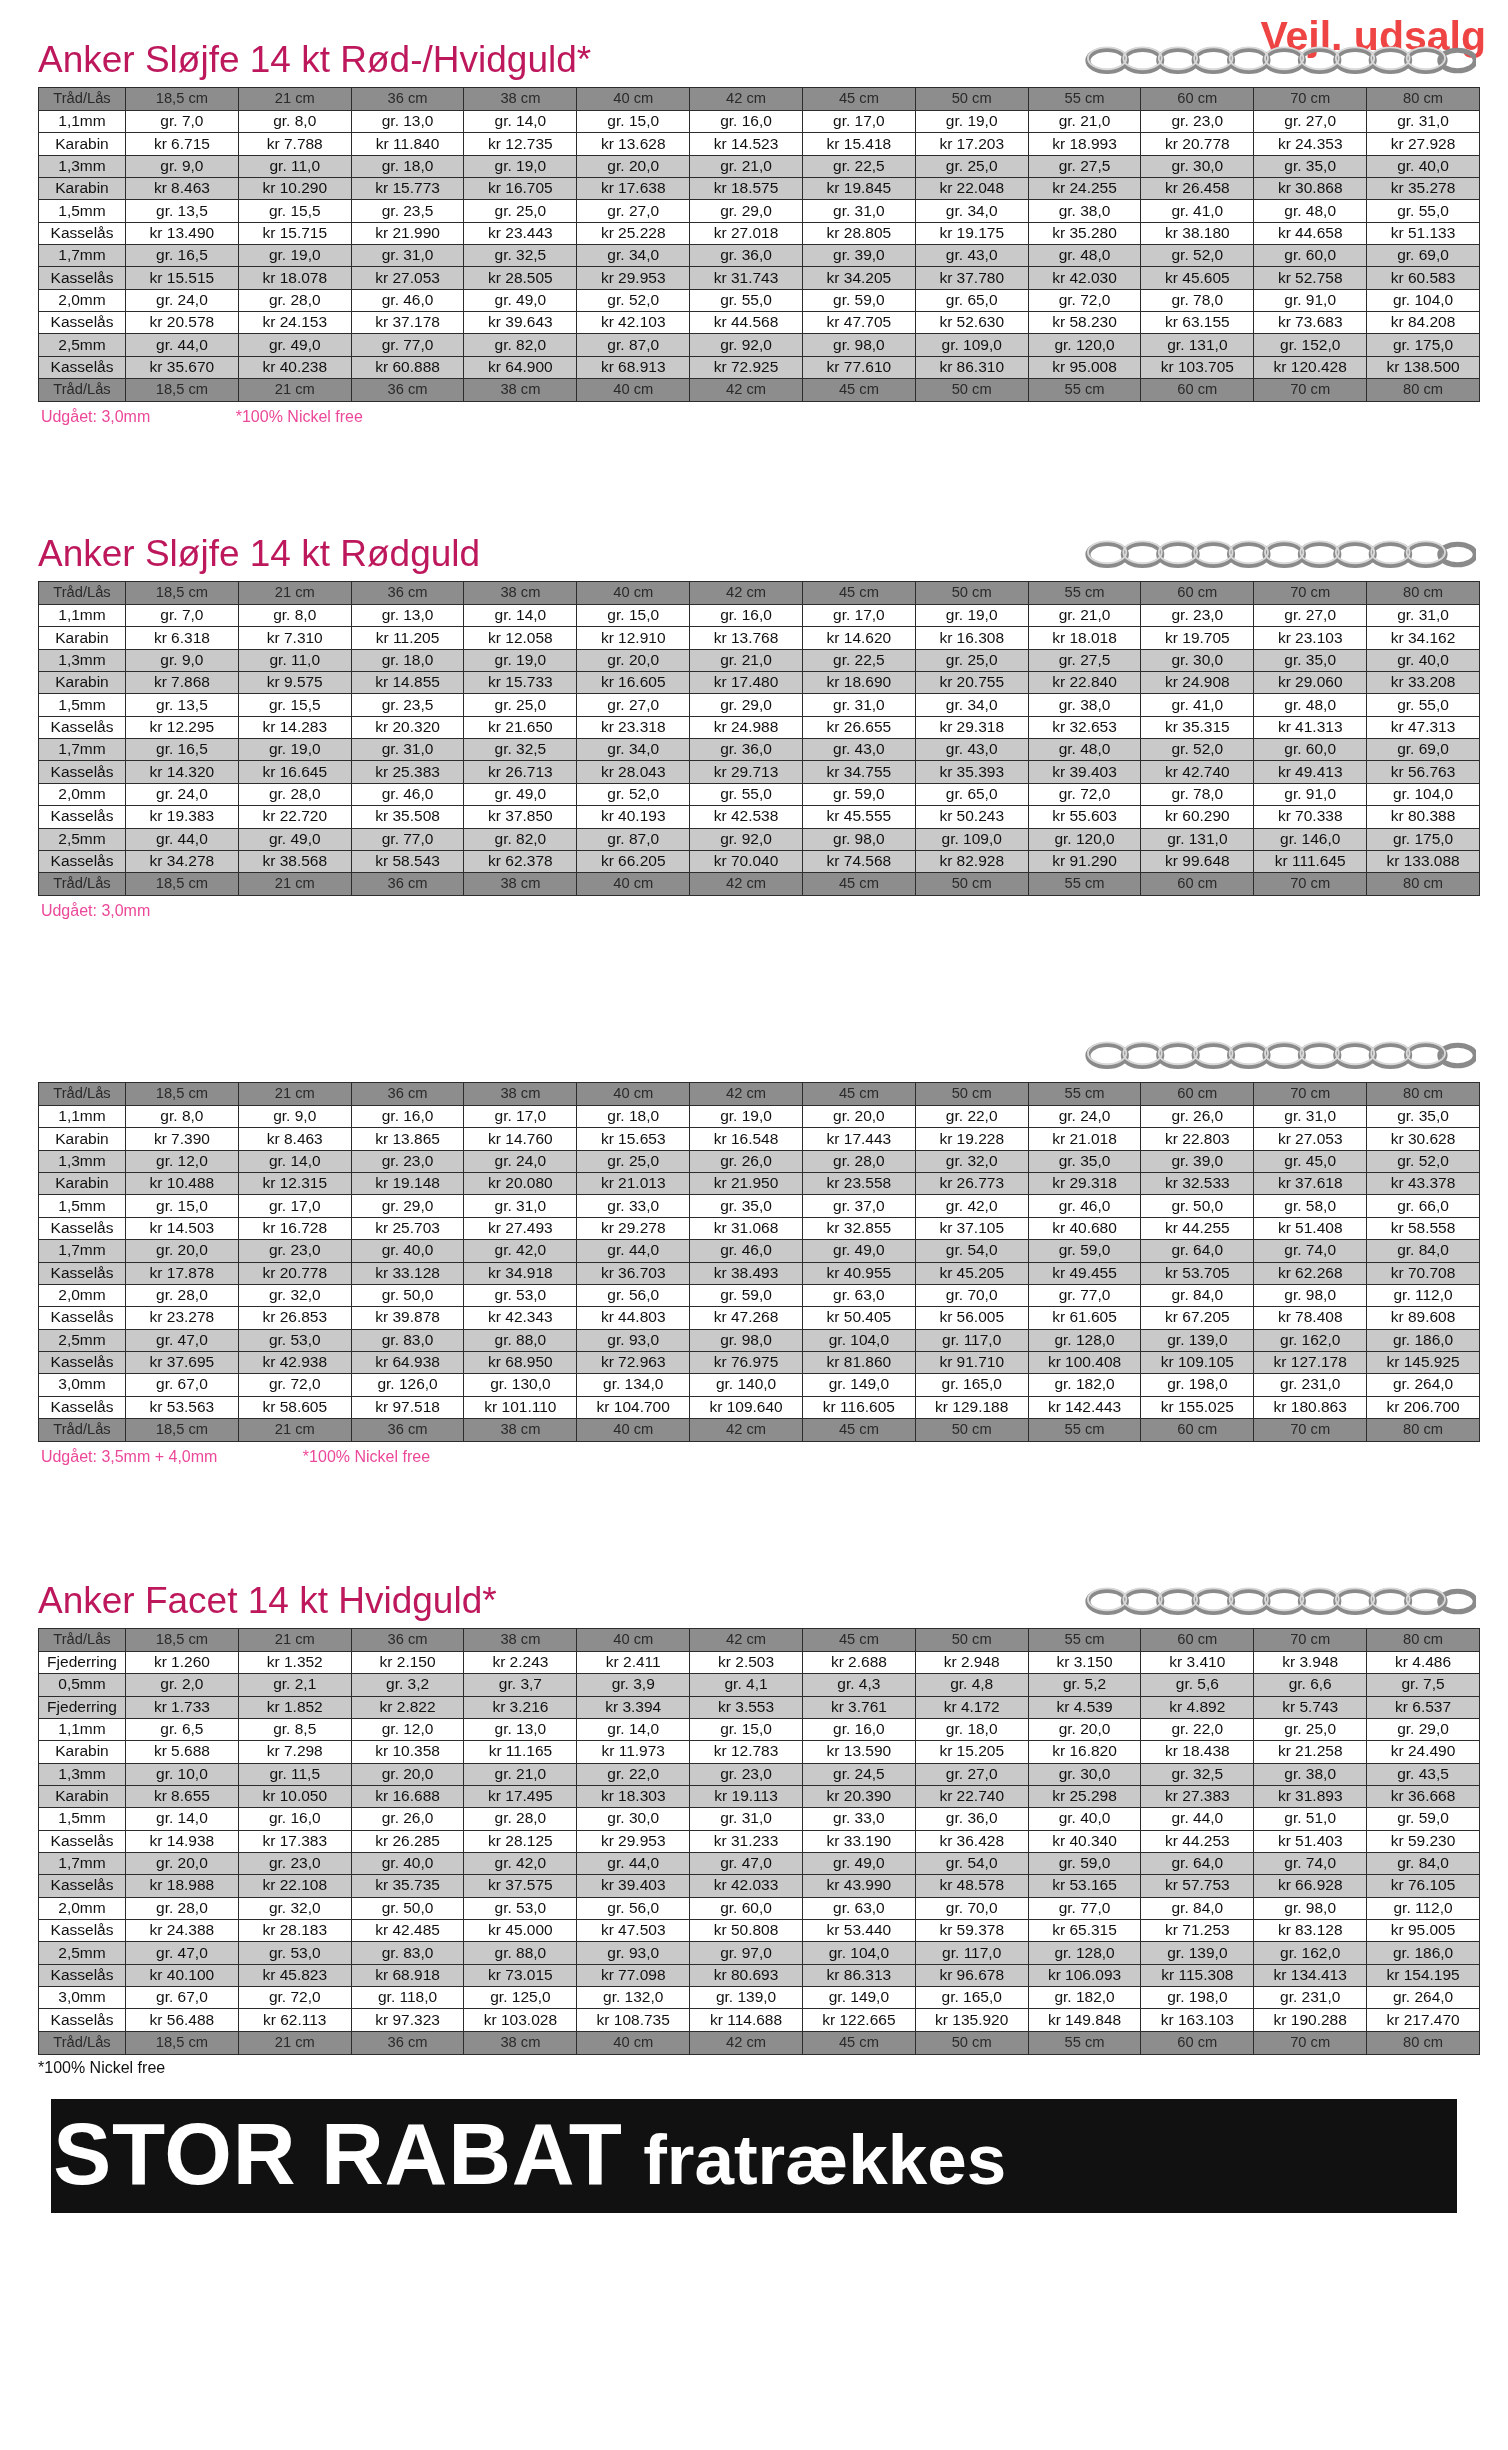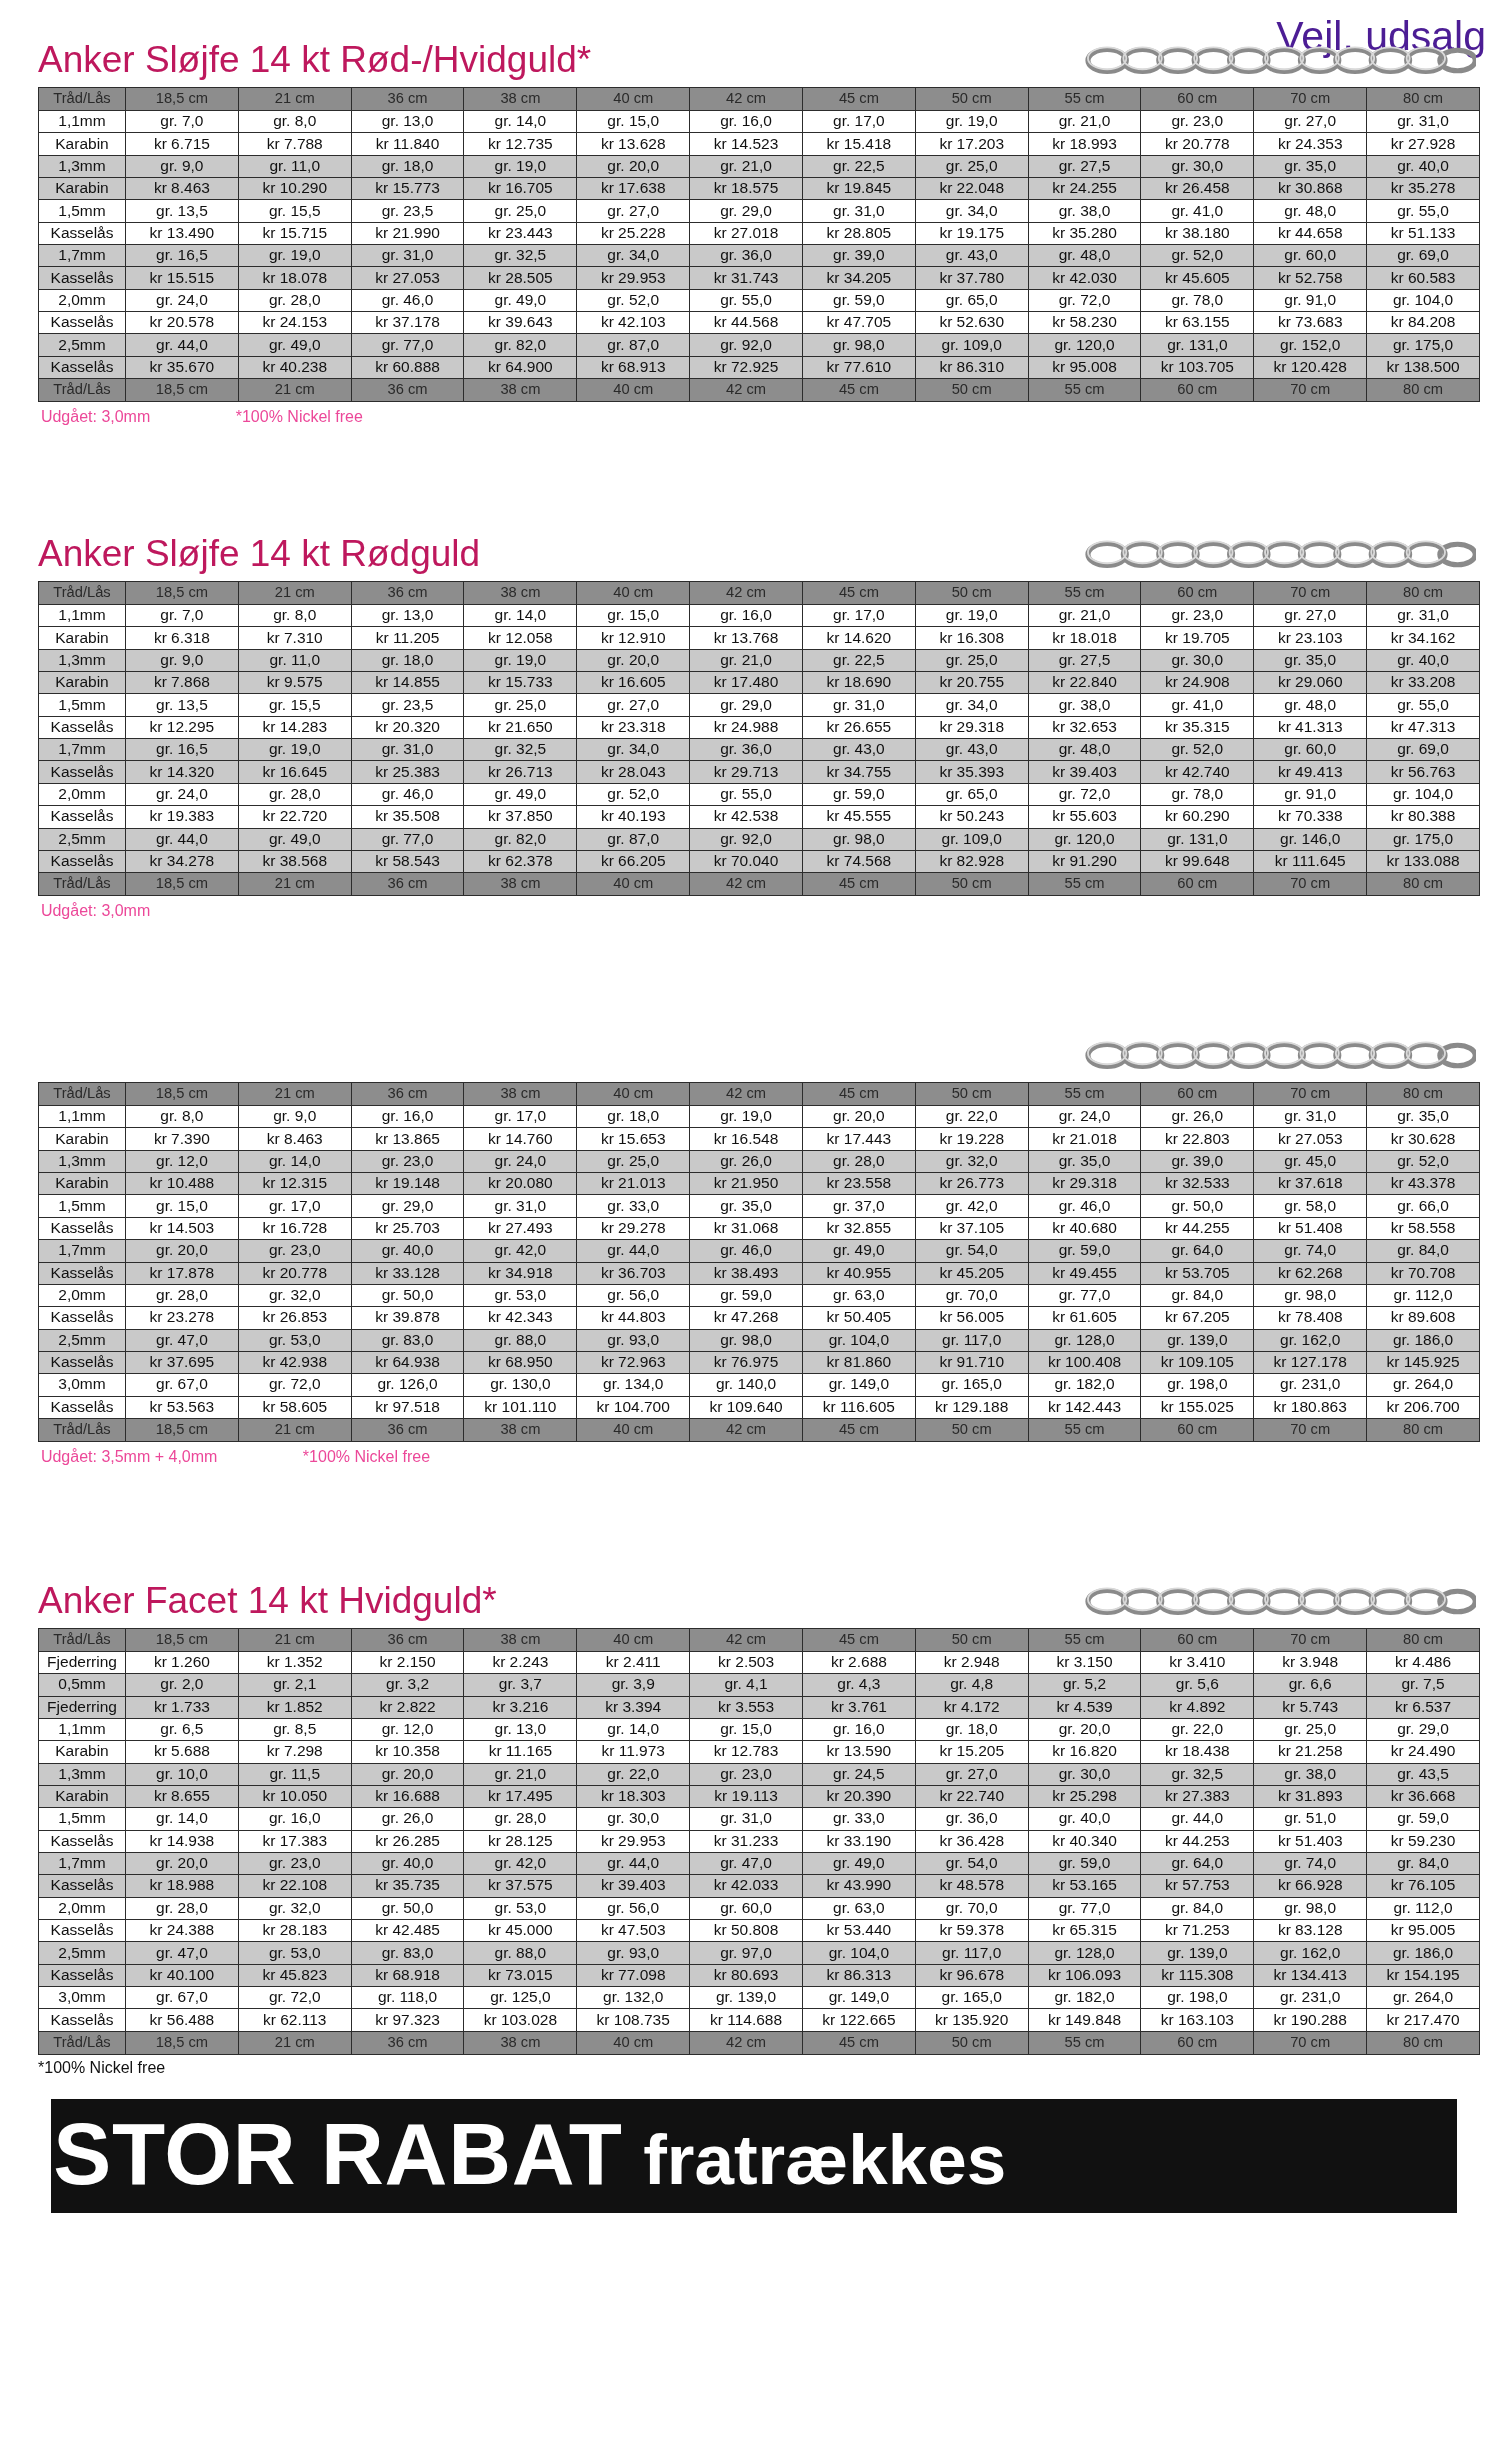--- a/index.html
+++ b/index.html
@@ -18,23 +18,23 @@
     width: 1508px;
     min-height: 2450px;
     padding: 0;
     box-sizing: border-box;
   }
   .vejl {
     position: absolute;
     top: 13.3px;
     right: 22px;
     font-size: 41px;
-    font-weight: normal;
+    font-weight: bold;
     letter-spacing: 0px;
-    color: #4c1d95;
+    color: #ef4444;
   }
   .section {
     position: relative;
     margin: 0 0 0 0;
     padding: 0 28px 0 38px;
   }
   .sec-head {
     position: relative;
     height: 68px;
   }

